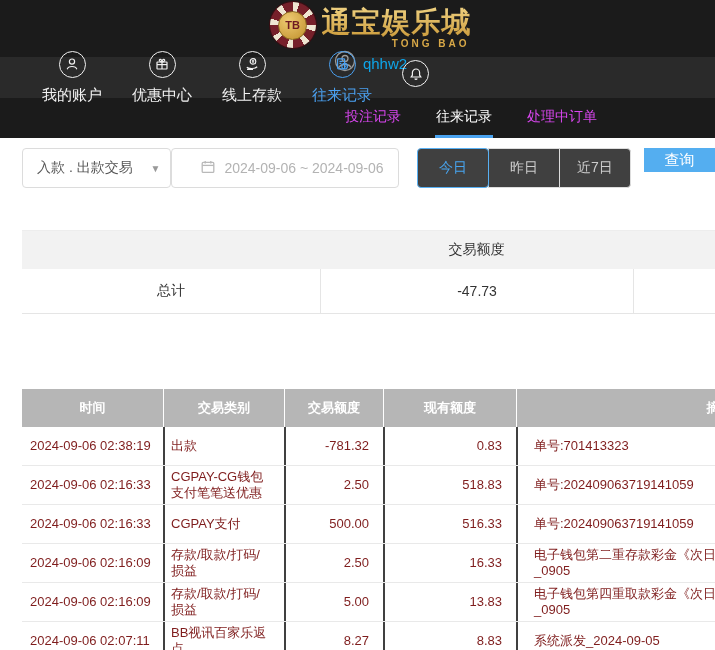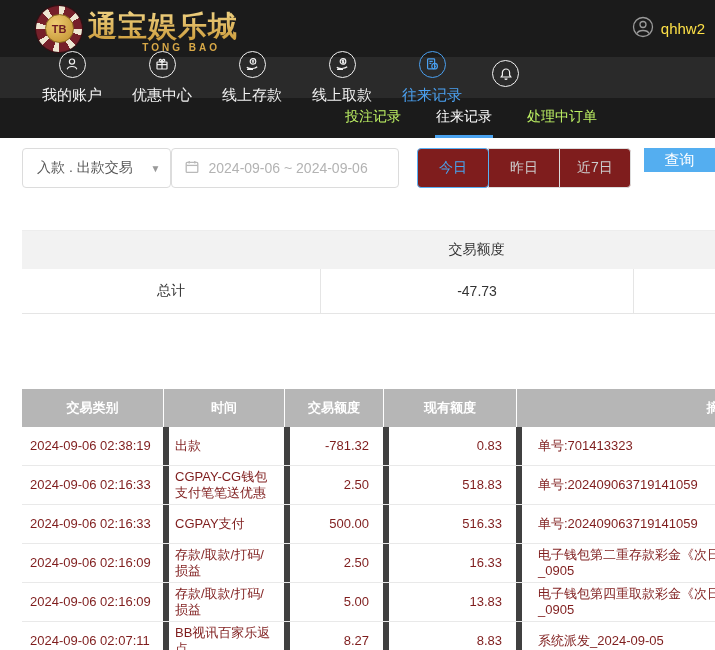--- a/index.html
+++ b/index.html
@@ -1,66 +1,66 @@
 <!DOCTYPE html>
 <html><head>
 <meta charset="utf-8">
 <style>
   * { margin:0; padding:0; box-sizing:border-box; }
   html,body { width:715px; height:650px; overflow:hidden; background:#fff;
     font-family:"Liberation Sans","DejaVu Sans",sans-serif; }
 
   
   .topbar { height:57px; background:#1b1b1b; display:flex; align-items:center;
-    justify-content:space-between; padding:0 10px 0 36px; }
+    justify-content:space-between; padding:0 10px 0 36px;flex-direction:column; }
   .brand { display:flex; align-items:center; gap:6px; cursor:pointer; }
   .chip { width:46px; height:46px; border-radius:50%;
     background:repeating-conic-gradient(#efe6d2 0deg 16deg, #76202a 16deg 45deg);
     display:flex; align-items:center; justify-content:center; box-shadow:0 0 0 1px #3a0d12; }
   .chip-inner { width:29px; height:29px; border-radius:50%;
     background:radial-gradient(circle at 35% 30%, #eecb72, #c08f2c);
     border:1px solid #8a6a1f; color:#6d1a22; font-size:11px; font-weight:bold;
     display:flex; align-items:center; justify-content:center; }
   .brand-text { position:relative; height:50px; }
   .brand-cn { font-size:29px; font-weight:bold; letter-spacing:1px; line-height:44px;
     background:linear-gradient(#f6dc90,#c6922e); -webkit-background-clip:text;
     background-clip:text; color:transparent; }
-  .brand-en { position:absolute; right:18px; bottom:1px; font-size:10px; font-weight:bold;
+  .brand-en { position:absolute; right:2px; bottom:1px; font-size:10px; font-weight:bold;
     letter-spacing:3px; color:#d8a847; }
   .account { display:flex; align-items:center; gap:7px; cursor:pointer; }
   .account svg { stroke:#9a9a9a; }
-  .account-name { color:#fde047; font-size:15px; }
+  .account-name { color:#0ea5e9; font-size:15px; }
 
   
   .navbar { height:41px; background:#2a2a2a; display:flex; align-items:center;
     padding-left:42px; gap:30px; }
   .nav-item { display:flex; align-items:center; gap:8px; color:#f2f2f2; font-size:15px;
     white-space:nowrap; cursor:pointer;flex-direction:column; }
   .nav-item.active { color:#4aa0f0; }
   .nav-ic { width:27px; height:27px; min-width:27px; border:1.5px solid currentColor;
     border-radius:50%; display:flex; align-items:center; justify-content:center; }
   .nav-ic svg { stroke:currentColor; fill:none; stroke-width:1.2; }
 
   
   .subtabs { height:40px; background:#1b1b1b; display:flex; padding-left:344px; gap:33px; }
-  .subtab { font-size:14px; color:#bef264; display:flex; align-items:center;
+  .subtab { font-size:14px; color:#d946ef; display:flex; align-items:center;
     border-bottom:3px solid transparent; padding:0 1px; cursor:pointer; white-space:nowrap; }
   .subtab.active { color:#fff; border-bottom-color:#4aa3f0; }
 
   
   .filters { display:flex; margin:10px 0 0 22px;justify-content:flex-end; }
   .f-box { height:40px; border:1px solid #dcdcdc; border-radius:4px; background:#fff;
     display:flex; align-items:center; font-size:14px; cursor:pointer; }
   .type-select { width:151px; padding:0 10px 0 14px; color:#555;
     justify-content:space-between; }
   .caret { color:#999; font-size:10px; }
-  .date-box { width:230px; margin-left:0; padding-left:12px; gap:8px; color:#b3b3b3; }
+  .date-box { width:230px; margin-left:0; padding-left:28px; gap:8px; color:#b3b3b3; }
   .date-box svg { stroke:#b9b9b9; fill:none; stroke-width:1.3; }
   .btn-group { display:flex; margin-left:18px; }
-  .gbtn { height:40px; width:72px; background:#7f1d1d; border:1px solid #ddd; font-size:14px;
+  .gbtn { height:40px; width:72px; background:#404040; border:1px solid #ddd; font-size:14px;
     color:#ccc; cursor:pointer; margin-left:-1px; font-family:inherit; }
   .gbtn:first-child { margin-left:0; border-radius:4px 0 0 4px; }
   .gbtn:last-child { border-radius:0 4px 4px 0; }
   .gbtn.active { border:1px solid #58b0f3; color:#48a5f0; position:relative; z-index:2;
     border-radius:4px; }
   .search-btn { height:24px; width:72px; margin-left:13px; background:#54aef0; color:#fff;
     border:none; border-radius:0; font-size:15px; cursor:pointer; font-family:inherit; }
 
   
   .summary { width:900px; margin:42px 0 0 22px; border-top:1px solid #ededed; }
@@ -77,21 +77,21 @@
   .txn { width:900px; margin:75px 0 0 22px; }
   .txn-head { display:grid; grid-template-columns:141px 121px 99px 133px 1fr;
     background:#b6b6b6; height:38px; align-items:center; }
   .th { color:#fff; font-size:13px; font-weight:bold; text-align:center; height:100%;
     display:flex; align-items:center; justify-content:center; }
   .th + .th { border-left:1px solid #fff; }
   .trow { display:grid; grid-template-columns:141px 121px 99px 133px 1fr; min-height:39px;
     align-items:center; border-bottom:1px solid #e9e9e9; background:#fff; }
   .td { font-size:13px; color:#7f1d1d; padding:3px 6px; height:100%;
     display:flex; align-items:center; line-height:16px; }
-  .td + .td { border-left:6px solid #404040; }
+  .td + .td { border-left:2px solid #404040; }
   .td.c-time { padding-left:8px; white-space:nowrap; }
   .td.c-type { white-space:pre-line; }
   .td.c-amt, .td.c-bal { justify-content:flex-end; padding-right:14px; }
   .td.c-sum { padding-left:16px; white-space:pre-line; }
 </style>
 </head>
 <body>
 
 <div class="topbar">
   <div class="brand">
@@ -139,30 +139,20 @@
   <div class="nav-item">
     <span class="nav-ic">
       <svg width="16" height="16" viewBox="0 0 16 16">
           <circle cx="9" cy="5.4" r="2.8"></circle>
           <path d="M9 4v3M7.8 5h2.4"></path>
           <path d="M2.8 11.2c2 1.8 8 1.8 10.4-.4M3 13.4h6"></path>
         </svg>
     </span>
     <span>线上存款</span>
   </div>
-  <div class="nav-item">
-    <span class="nav-ic">
-      <svg width="16" height="16" viewBox="0 0 16 16">
-          <circle cx="9" cy="5.4" r="2.8"></circle>
-          <path d="M10.1 4.3c-1.6-.8-2.8.8-1.1 1.2 1.7.4.5 2-1.1 1.2M9 3.4v4"></path>
-          <path d="M2.8 11.2c2 1.8 8 1.8 10.4-.4M3 13.4h6"></path>
-        </svg>
-    </span>
-    <span>线上取款</span>
-  </div>
   <div class="nav-item active">
     <span class="nav-ic">
       <svg width="16" height="16" viewBox="0 0 16 16">
           <rect x="3.6" y="2.8" width="7" height="10" rx="0.8"></rect>
           <path d="M5.4 5.4h3.4M5.4 7.4h2"></path>
           <circle cx="10.6" cy="10.2" r="2.8" fill="#1b1b1b00"></circle>
           <path d="M10.6 8.8v1.5l1.1.8"></path>
         </svg>
     </span>
     <span>往来记录</span>
@@ -217,22 +207,22 @@
   </div>
   <div class="sum-row">
     <div>总计</div>
     <div>-47.73</div>
     <div></div>
   </div>
 </div>
 
 <div class="txn">
   <div class="txn-head">
+    <div class="th">时间</div>
     <div class="th">交易类别</div>
-    <div class="th">时间</div>
     <div class="th">交易额度</div>
     <div class="th">现有额度</div>
     <div class="th">摘要</div>
   </div>
 
   <div class="trow">
     <div class="td c-time">2024-09-06 02:38:19</div>
     <div class="td c-type">出款</div>
     <div class="td c-amt">-781.32</div>
     <div class="td c-bal">0.83</div>

